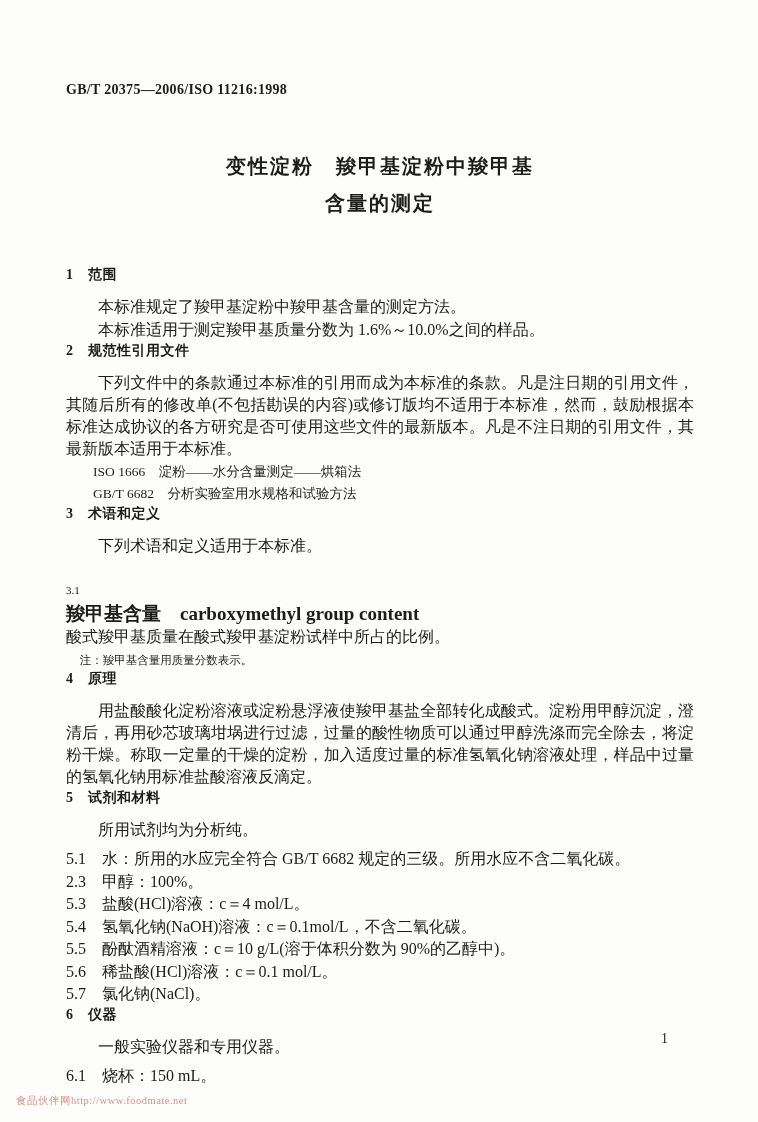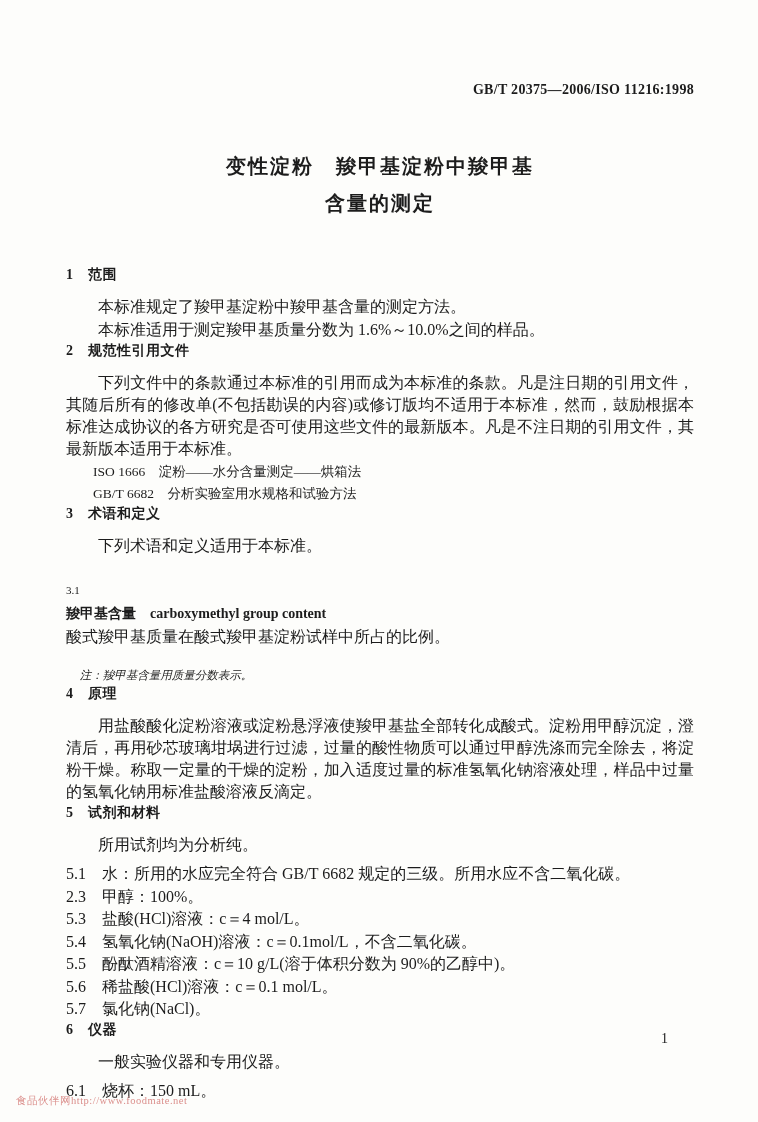--- a/index.html
+++ b/index.html
@@ -11,21 +11,21 @@
     margin: 0 auto;
     background: #fdfdfb;
     font-family: "Liberation Serif", "DejaVu Serif", serif;
     color: #1c1c1c;
     overflow: hidden;
   }
   .content {
     padding: 82px 64px 0 66px;
   }
   .doc-header {
-    text-align: right;
+    text-align: left;
     font-weight: bold;
     font-size: 14px;
     letter-spacing: 0.3px;
   }
   .doc-title {
     margin-top: 50px;
     text-align: center;
     font-size: 20px;
     font-weight: bold;
     line-height: 37px;
@@ -40,22 +40,22 @@
   }
   p, .item {
     font-size: 16px;
     line-height: 22px;
     margin-bottom: 1px;
   }
   p.indent { text-indent: 2em; }
   p.justify { text-align: justify; margin-top: 12px; }
   .ref-item { padding-left: 2em; font-size: 13.5px; line-height: 22px; }
   .clause-no { font-size: 11px; line-height: 24px; margin-top: 21px; }
-  .term-line { font-size: 14px; font-weight: bold; line-height: 24px; }
-  .note-line { font-size: 11.5px; line-height: 20px; padding-left: 1.2em; margin-top: 17px; font-style: italic; }
+  .term-line { font-size: 19px; font-weight: bold; line-height: 24px; }
+  .note-line { font-size: 11.5px; line-height: 20px; padding-left: 1.2em; margin-top: 2px; }
   .item { line-height: 21.5px; }
   .page-number {
     position: absolute;
     right: 90px;
     top: 1031px;
     font-size: 14px;
   }
   .watermark {
     position: absolute;
     left: 0;

